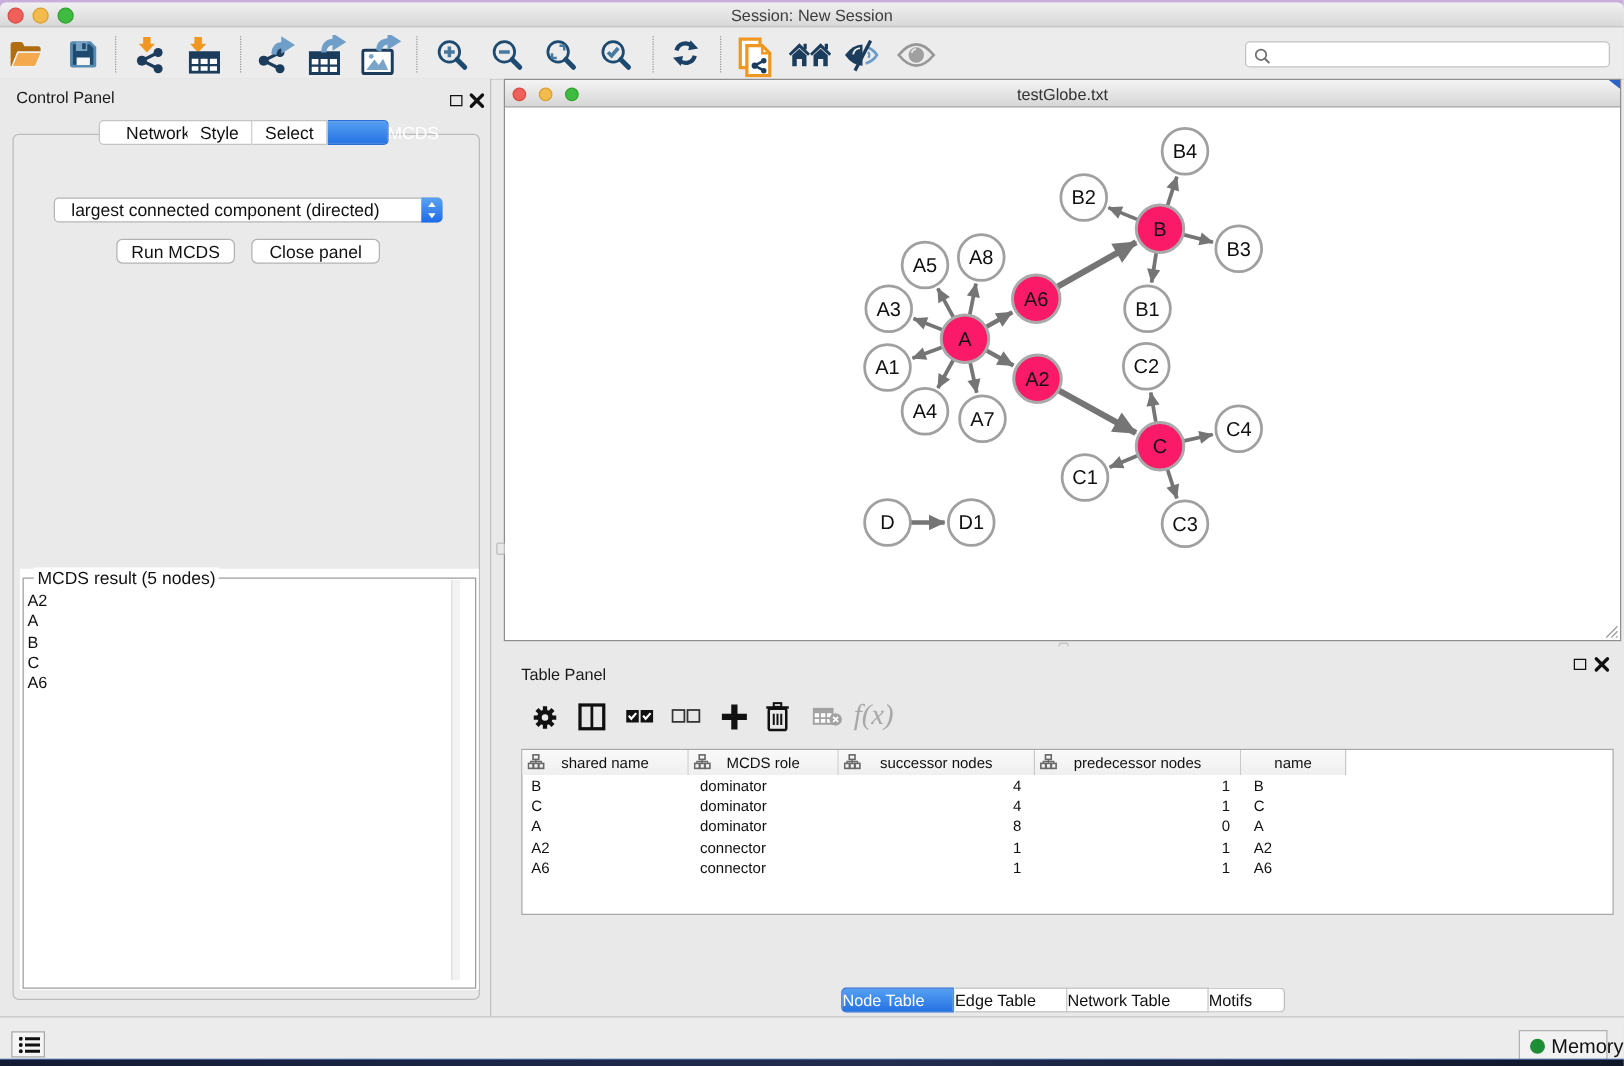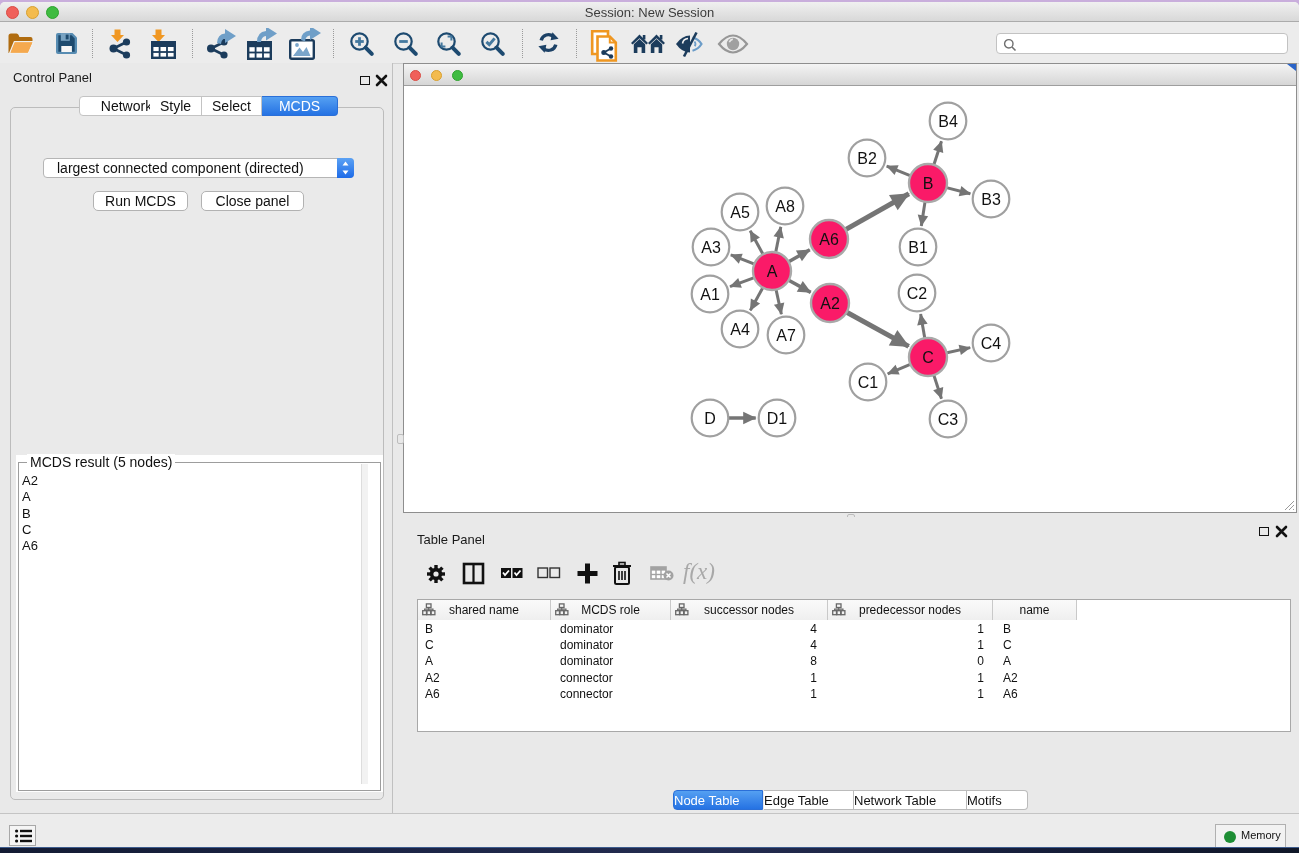--- a/index.html
+++ b/index.html
@@ -31,21 +31,21 @@
 #ddspin { position:absolute; right:-1px; top:-1px; width:17px; height:20px; border-radius:0 4px 4px 0; background:linear-gradient(#5ca2f4,#1d6be8); }
 .btn { position:absolute; top:128px; height:20px; background:#fff; border:1px solid #b2b2b2; border-radius:5px; font-size:14px; color:#111; text-align:center; line-height:18px; }
 #resultwhite { position:absolute; left:16px; top:392px; width:367px; height:337px; background:#fff; }
 #fieldset { position:absolute; left:2px; top:7px; width:363px; height:329px; border:1px solid #9d9d9d; }
 #legend { position:absolute; left:8px; top:-9px; background:#fff; padding:0 3px; font-size:14px; color:#111; }
 #mcdslist { position:absolute; left:6px; top:18px; font-size:13px; line-height:16.3px; color:#111; }
 #vsbar { position:absolute; right:15px; top:9px; width:7px; height:320px; background:#f2f2f2; border-left:1px solid #ddd; }
 
 #statusbar { position:absolute; left:0; top:811px; width:1299px; height:34px; background:#ececec; border-top:1px solid #c4c4c4; }
 #listbtn { position:absolute; left:9px; top:11px; width:27px; height:21px; background:#f5f5f5; border:1px solid #a8a8a8; }
-#membtn { position:absolute; left:1215px; top:10px; width:71px; height:24px; background:#f2f2f2; border:1px solid #b0b0b0; font-size:11px; color:#111; }
+#membtn { position:absolute; left:1215px; top:10px; width:71px; height:24px; background:#f2f2f2; border:1px solid #b0b0b0; font-size:16px; color:#111; }
 
 #netwin { position:absolute; left:403px; top:0px; width:894px; height:450px; background:#fff; border:1px solid #8e8e8e; }
 #nettitle { position:absolute; left:0; top:0; width:100%; height:22px; background:linear-gradient(#f4f4f4,#d6d6d6); border-bottom:1px solid #9e9e9e; }
 #nettext { position:absolute; top:4px; left:0; width:100%; text-align:center; font-size:13px; color:#333; }
 .ntl { position:absolute; top:6px; width:11px; height:11px; border-radius:50%; }
 #graph { position:absolute; left:0; top:23px; }
 
 #tpanel { position:absolute; left:395px; top:454px; width:904px; height:296px; background:#e9e9e9; }
 #tptitle { position:absolute; left:22px; top:15px; font-size:13px; color:#1a1a1a; }
 #ttool { position:absolute; left:0px; top:40px; width:904px; height:40px; }
@@ -209,21 +209,21 @@
     <div id="cpanel">
       <div id="cptitle">Control Panel</div>
       <div class="floatbtn" style="left:360px;"></div>
       <svg style="position:absolute;left:375px;top:11px;" width="13" height="13" viewBox="0 0 13 13">
             <path d="M2 2 L11 11 M11 2 L2 11" stroke="#111" stroke-width="2.6" stroke-linecap="round"></path>
           </svg>
       <div id="cpbox"></div>
       <div class="tab" style="left:79px;width:95px;border-radius:4px 0 0 4px;border-left:1px solid #c3c3c3;">Network</div>
       <div class="tab" style="left:150px;width:52px;">Style</div>
       <div class="tab" style="left:202px;width:60px;">Select</div>
-      <div class="tab tabsel" style="left:262px;width:76px;border-radius:0 4px 4px 0;">MCDS</div>
+      <div class="tab tabsel" style="left:262px;width:40px;border-radius:0 4px 4px 0;padding-left:48px;">MCDS</div>
       <div id="dropdown">largest connected component (directed)
         <div id="ddspin"><svg width="17" height="20" viewBox="0 0 17 20">
                 <path d="M8.5 3.5 L11.5 7.5 L5.5 7.5 Z" fill="#fff"></path>
                 <path d="M8.5 16.5 L11.5 12.5 L5.5 12.5 Z" fill="#fff"></path>
               </svg></div>
       </div>
       <div class="btn" style="left:93px;width:95px;">Run MCDS</div>
       <div class="btn" style="left:201px;width:103px;">Close panel</div>
       <div id="resultwhite">
         <div id="vsbar"></div>
@@ -231,20 +231,21 @@
               <div id="legend">MCDS result (5 nodes)</div>
             </div>
         <div id="mcdslist">A2<br>A<br>B<br>C<br>A6</div>
       </div>
     </div>
     <div id="netwin">
       <div id="nettitle">
         <div class="ntl" style="left:6px;background:#f0605a;border:1px solid #d94c44;"></div>
         <div class="ntl" style="left:27px;background:#f3bb4e;border:1px solid #d8a030;"></div>
         <div class="ntl" style="left:48px;background:#3fbb41;border:1px solid #2ea32e;"></div>
+        <div id="nettext">testGlobe.txt</div>
       </div>
       <svg style="position:absolute;right:0;top:0;" width="9" height="7" viewBox="0 0 9 7">
             <path d="M0 0 L9 0 L9 7 Z" fill="#2b64c8"></path>
           </svg>
       <svg style="position:absolute;right:1px;bottom:1px;" width="13" height="13" viewBox="0 0 13 13">
         <g stroke="#9a9a9a" stroke-width="1">
               <line x1="3" y1="12" x2="12" y2="3"></line>
               <line x1="7" y1="12" x2="12" y2="7"></line>
               <line x1="11" y1="12" x2="12" y2="11"></line>
             </g>

